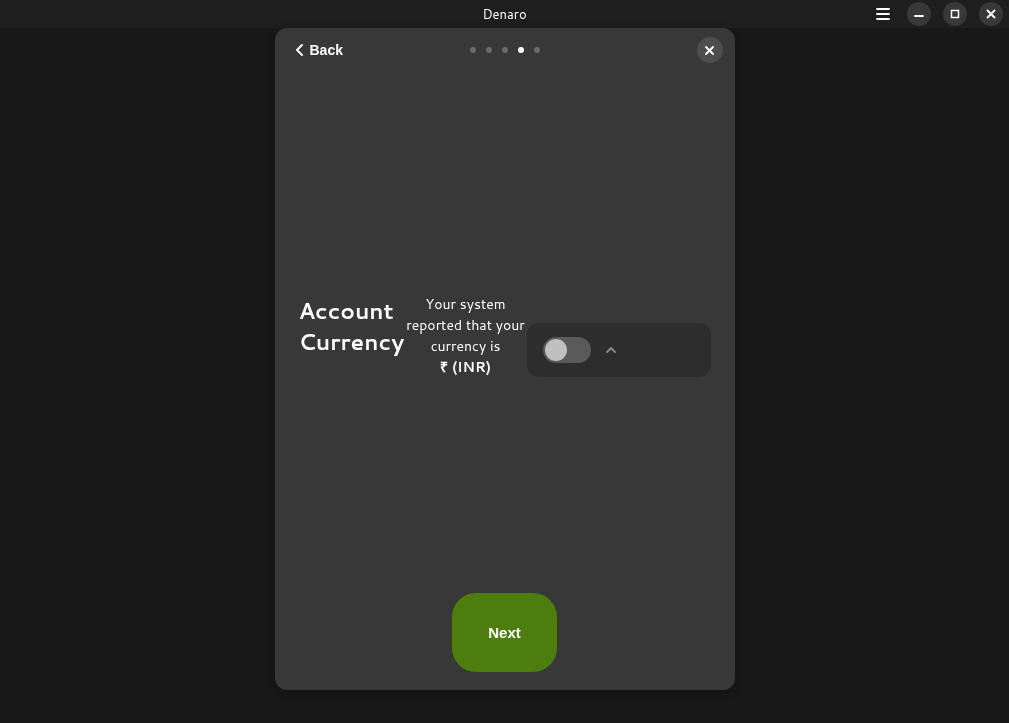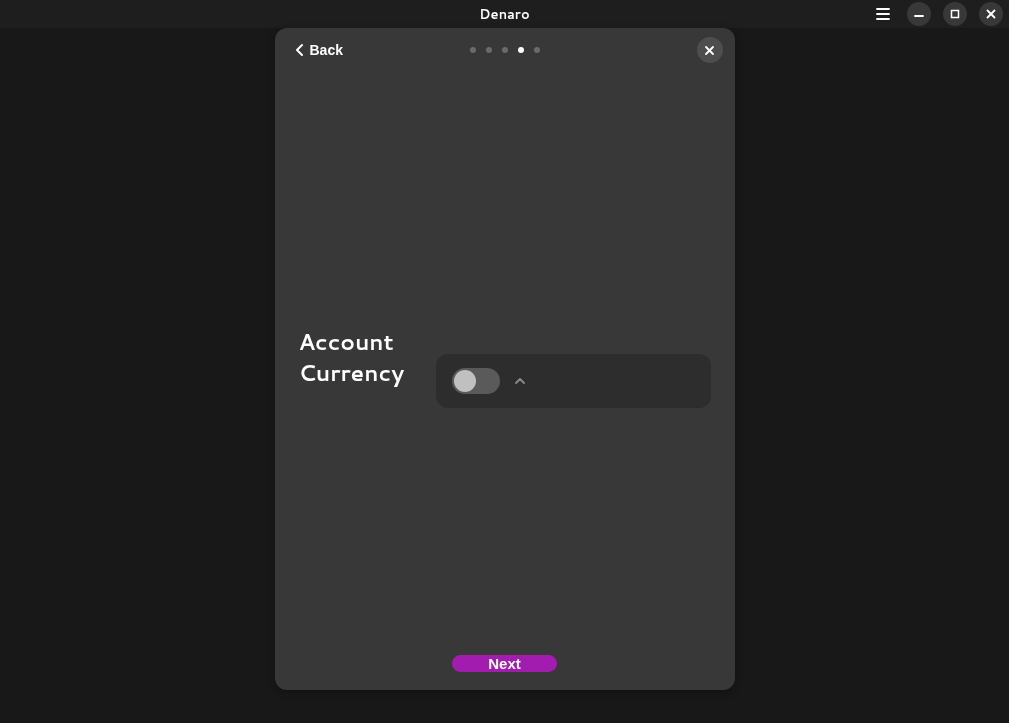--- a/index.html
+++ b/index.html
@@ -20,21 +20,21 @@
     
     .headerbar {
       height: 28px;
       display: flex;
       align-items: center;
       justify-content: center;
       position: relative;
     }
     .app-title {
       color: #fff;
-      font-weight: bold;
+      font-weight: normal;
       font-size: 13px;
     }
     .window-controls {
       position: absolute;
       right: 6px;
       top: 50%;
       transform: translateY(-50%);
       display: flex;
       align-items: center;
       gap: 12px;
@@ -227,27 +227,27 @@
       stroke: #8a8a8a;
     }
     
     
     .dialog-footer {
       padding: 18px;
       display: flex;
       justify-content: center;
     }
     .next-btn {
-      background: #a21caf;
+      background: #4d7c0f;
       color: #fff;
       border: none;
       border-radius: 24px;
       font-weight: bold;
       font-size: 15px;
-      padding: 0 36px;
+      padding: 31px 36px;
       cursor: pointer;
     }
   </style>
 </head>
 <body>
 
 <div class="headerbar">
   <span class="app-title">Denaro</span>
   <div class="window-controls">
     <button class="hamburger-btn">
@@ -299,20 +299,24 @@
       <button class="dialog-close">
         <svg width="11" height="11" viewBox="0 0 11 11" fill="none" stroke-width="1.8" stroke-linecap="round">
           <line x1="2" y1="2" x2="9" y2="9"></line>
           <line x1="9" y1="2" x2="2" y2="9"></line>
         </svg>
       </button>
     </div>
 
     <div class="dialog-body">
       <h1 class="page-title">Account Currency</h1>
+      <p class="subtitle">
+        <span>Your system reported that your currency is</span><br>
+        <span class="currency">₹ (INR)</span>
+      </p>
 
       <div class="row-group">
         <div class="action-row">
           <div class="switch">
             <div class="switch-slider"></div>
           </div>
           <div class="expand-arrow">
             <svg width="12" height="8" viewBox="0 0 12 8" fill="none" stroke-width="1.8" stroke-linecap="round" stroke-linejoin="round">
               <polyline points="2,6 6,2 10,6"></polyline>
             </svg>

